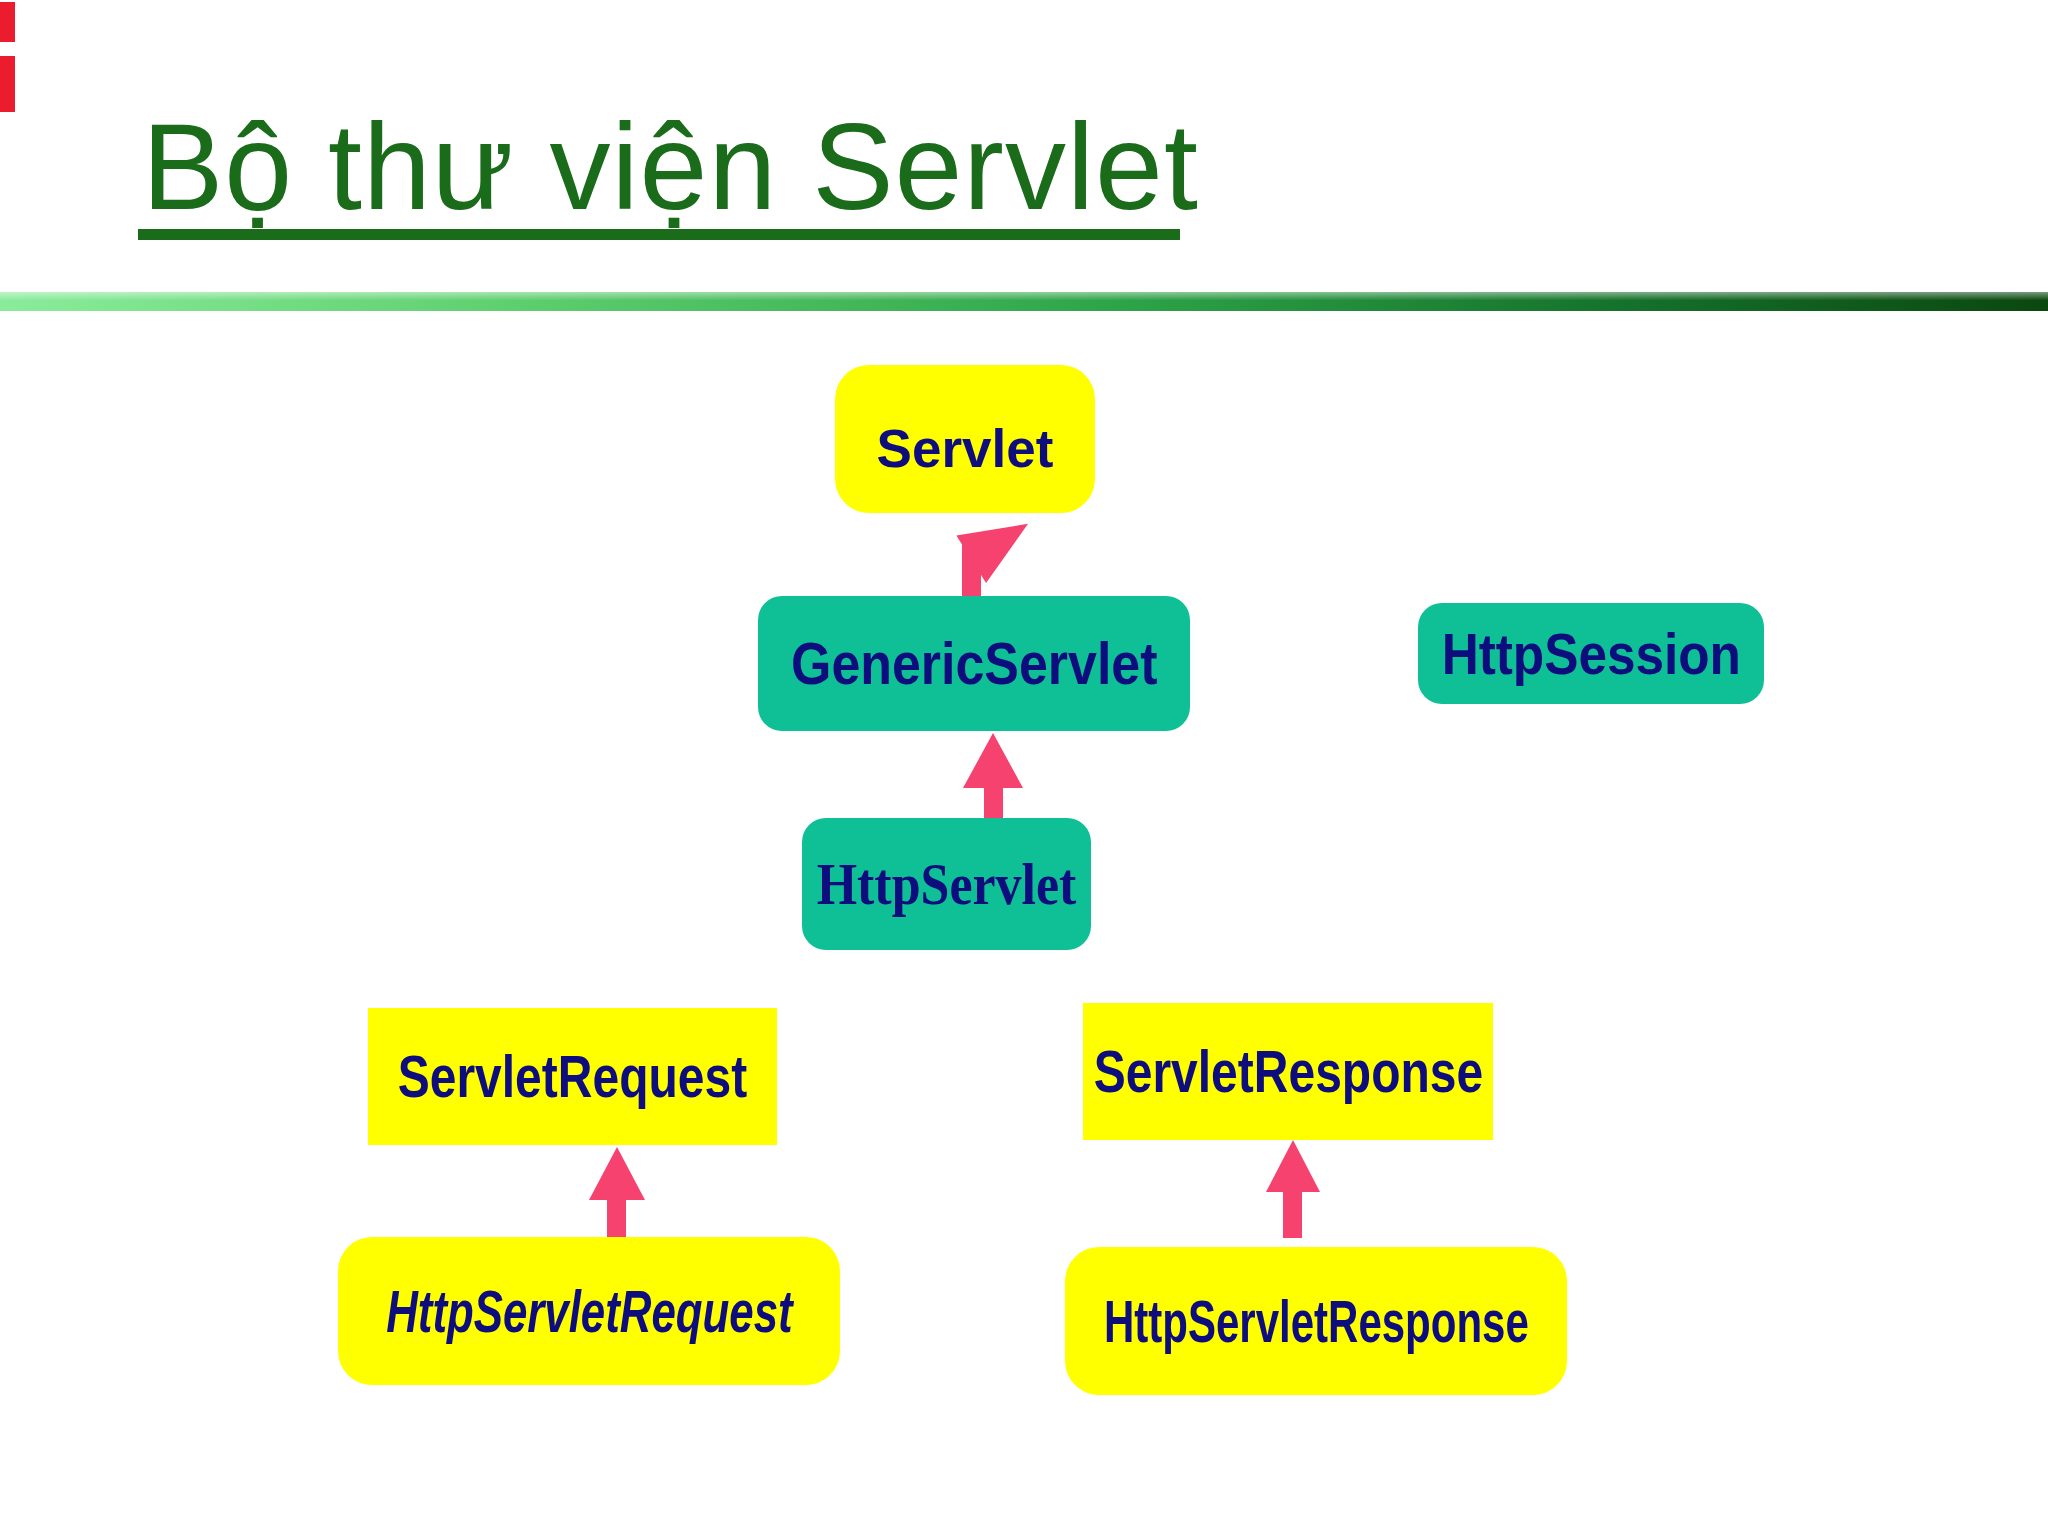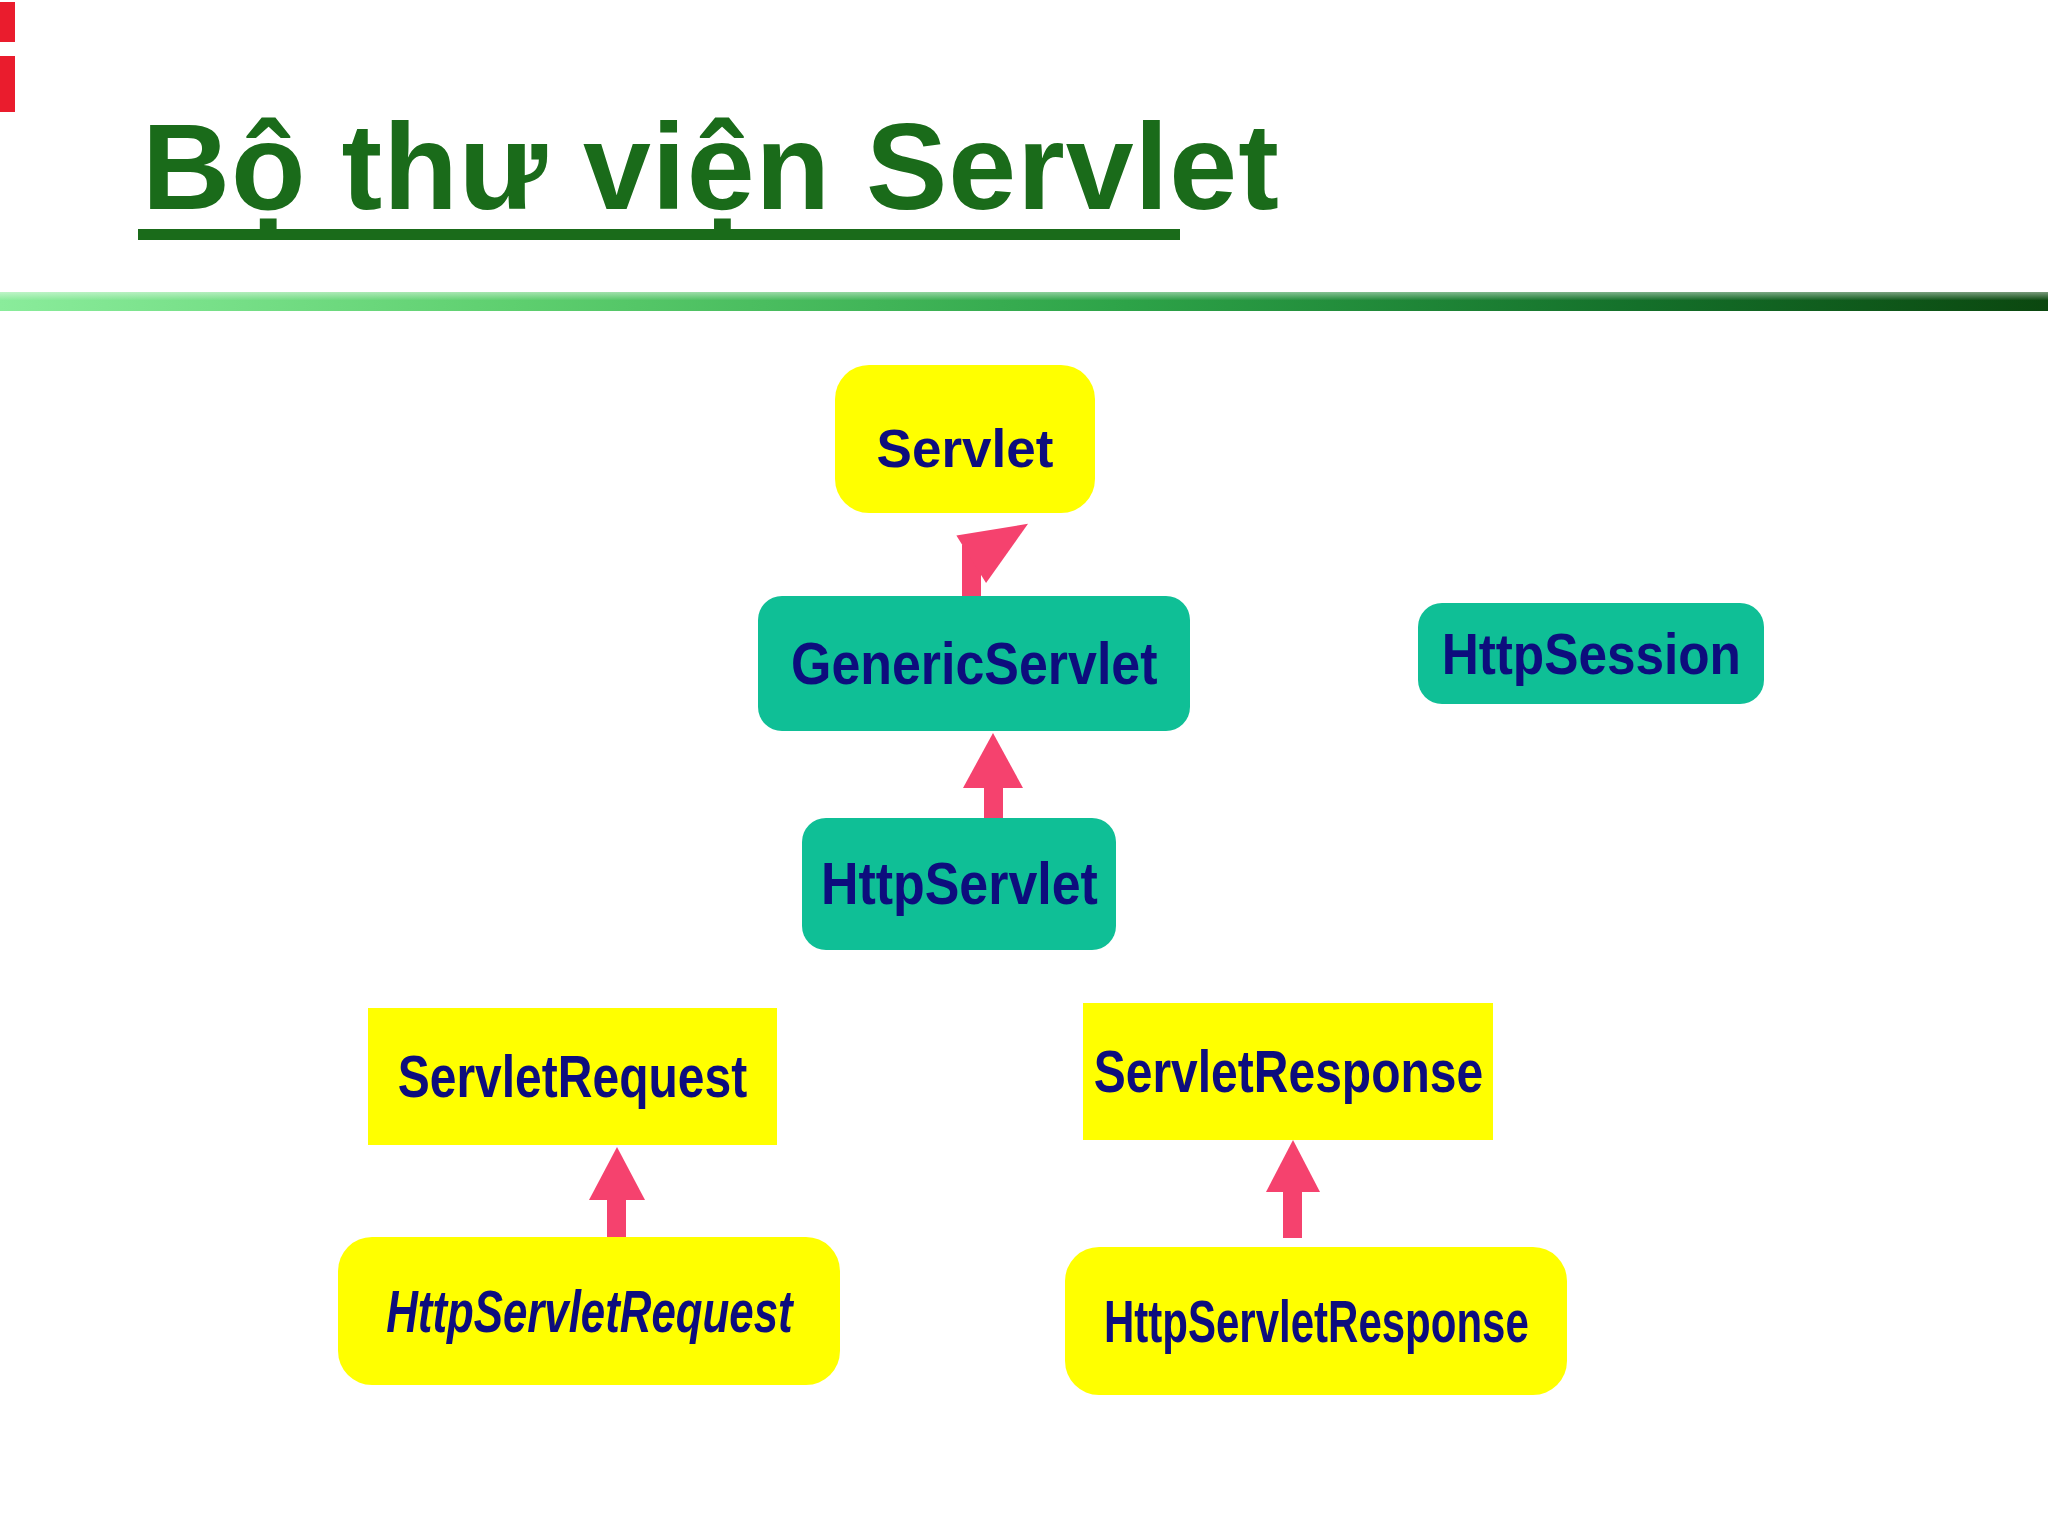--- a/index.html
+++ b/index.html
@@ -16,21 +16,21 @@
   .corner-accent { position: absolute; left: 0; width: 15px; background: #ea1c2d; }
   .corner-accent.seg1 { top: 2px;  height: 40px; }
   .corner-accent.seg2 { top: 56px; height: 56px; }
 
   
   .title {
     position: absolute;
     left: 142px;
     top: 106px;
     font-size: 122px;
-    font-weight: 700;
+    font-weight: 400;
     letter-spacing: 1px;
     color: #1a6b1a;
     white-space: nowrap;
     line-height: 1.0;
   }
   .title-underline {
     position: absolute;
     left: 138px;
     top: 229px;
     width: 1042px;
@@ -69,21 +69,21 @@
   .rounded-lg { border-radius: 34px; }
   .rounded-md { border-radius: 24px; }
   .sharp      { border-radius: 0; }
 
   .node-servlet               { left: 835px;  top: 365px;  width: 260px; height: 148px; }
   .node-servlet .label        { font-size: 53px; margin-top: 18px; }
   .node-generic-servlet       { left: 758px;  top: 596px;  width: 432px; height: 135px; }
   .node-generic-servlet .label{ font-size: 59px; transform: scaleX(0.88); }
   .node-http-session          { left: 1418px; top: 603px;  width: 346px; height: 101px; }
   .node-http-session .label   { font-size: 57px; transform: scaleX(0.90); }
-  .node-http-servlet          { left: 802px;  top: 818px;  width: 314px; height: 132px; }
+  .node-http-servlet          { left: 802px;  top: 818px;  width: 289px; height: 132px; font-family: Liberation Serif, serif; }
   .node-http-servlet .label   { font-size: 59px; transform: scaleX(0.88); }
   .node-servlet-request       { left: 368px;  top: 1008px; width: 409px; height: 137px; }
   .node-servlet-request .label{ font-size: 60px; transform: scaleX(0.80); }
   .node-http-servlet-request  { left: 338px;  top: 1237px; width: 502px; height: 148px; font-style: italic; }
   .node-http-servlet-request .label { font-size: 60px; transform: scaleX(0.73); }
   .node-servlet-response      { left: 1083px; top: 1003px; width: 410px; height: 137px; }
   .node-servlet-response .label { font-size: 60px; transform: scaleX(0.80); }
   .node-http-servlet-response { left: 1065px; top: 1222px; width: 502px; height: 148px; margin-top: 25px; }
   .node-http-servlet-response .label { font-size: 60px; transform: scaleX(0.70); }
 

